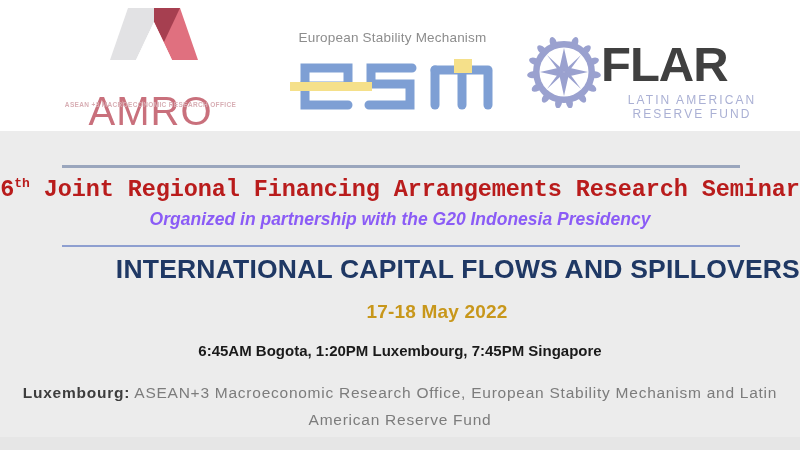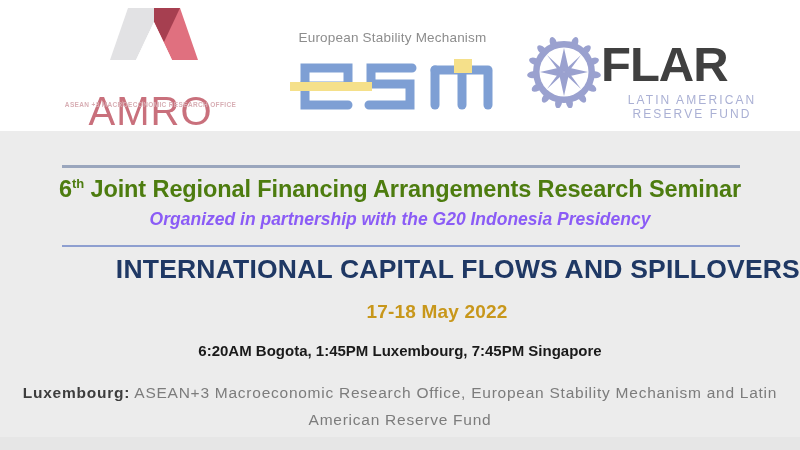--- a/index.html
+++ b/index.html
@@ -140,22 +140,23 @@
   .rule-top { top: 34px; background: #9aa6bd; }
   .rule-mid { top: 114px; background: #8e9fd0; height: 2px; }
 
   .seminar-title {
     position: absolute;
     left: 0; top: 45px;
     width: 800px;
     text-align: center;
     font-size: 23.5px;
     font-weight: 700;
-    color: #4d7c0f;
+    color: #b91c1c;
     letter-spacing: -0.1px;
+    font-family: Liberation Mono, monospace;
   }
   .seminar-title sup {
     font-size: 13px;
     vertical-align: super;
     line-height: 0;
   }
   .seminar-sub {
     position: absolute;
     left: 0; top: 78px;
     width: 800px;
@@ -338,21 +339,21 @@
     </div>
 
     <div class="seminar-sub">Organized in partnership with the G20 Indonesia Presidency</div>
 
     <div class="rule rule-mid"></div>
 
     <div class="headline">INTERNATIONAL CAPITAL FLOWS AND SPILLOVERS</div>
 
     <div class="dateline">17-18 May 2022</div>
 
-    <div class="timeline">6:20AM Bogota, 1:45PM Luxembourg, 7:45PM Singapore</div>
+    <div class="timeline">6:45AM Bogota, 1:20PM Luxembourg, 7:45PM Singapore</div>
 
     <div class="organizers">
       <b>Luxembourg:</b><span> ASEAN+3 Macroeconomic Research Office, European Stability Mechanism and Latin American Reserve Fund</span>
     </div>
   </div>
 
   <div class="foot-band"></div>
 </div>
 
 </body></html>

